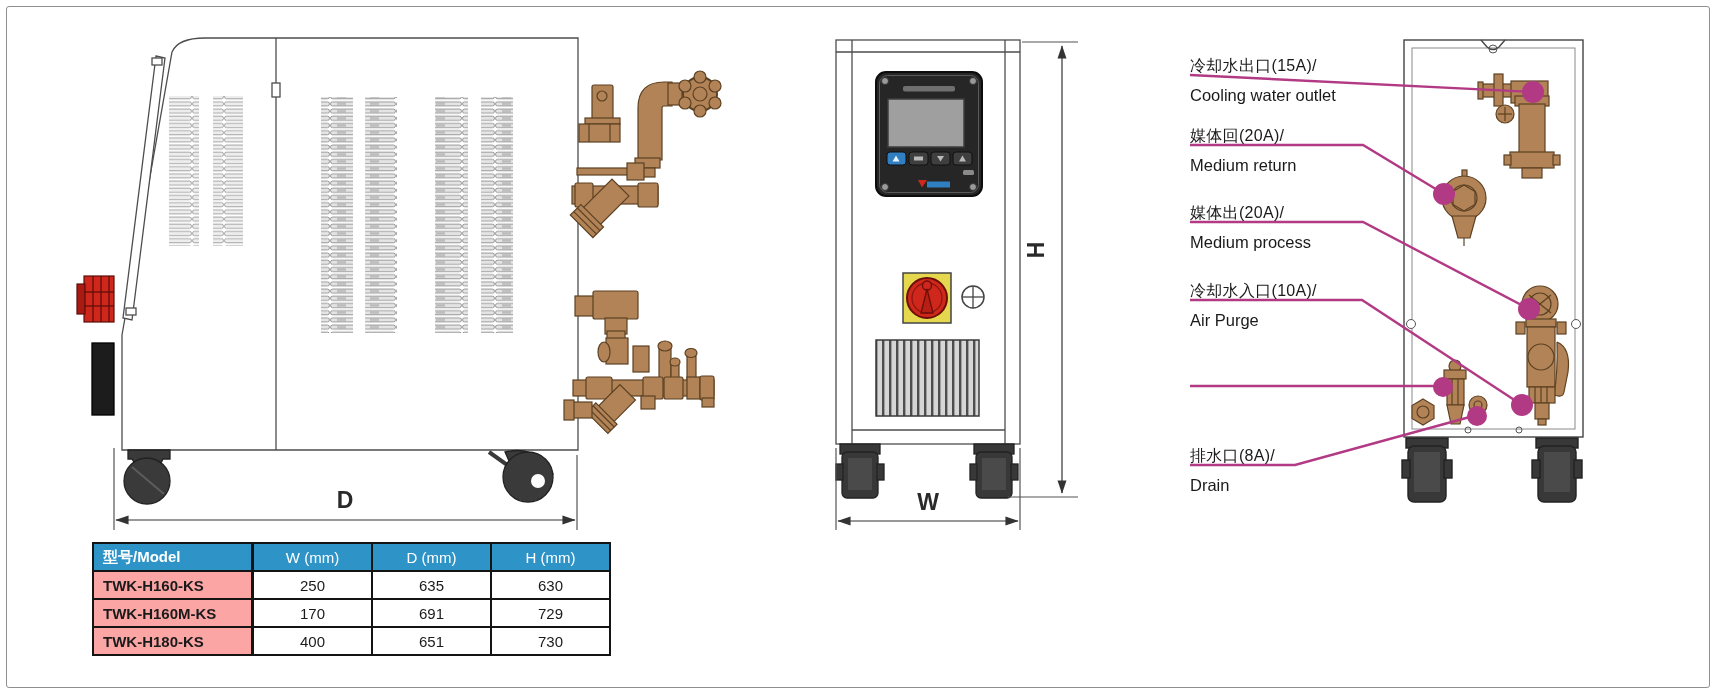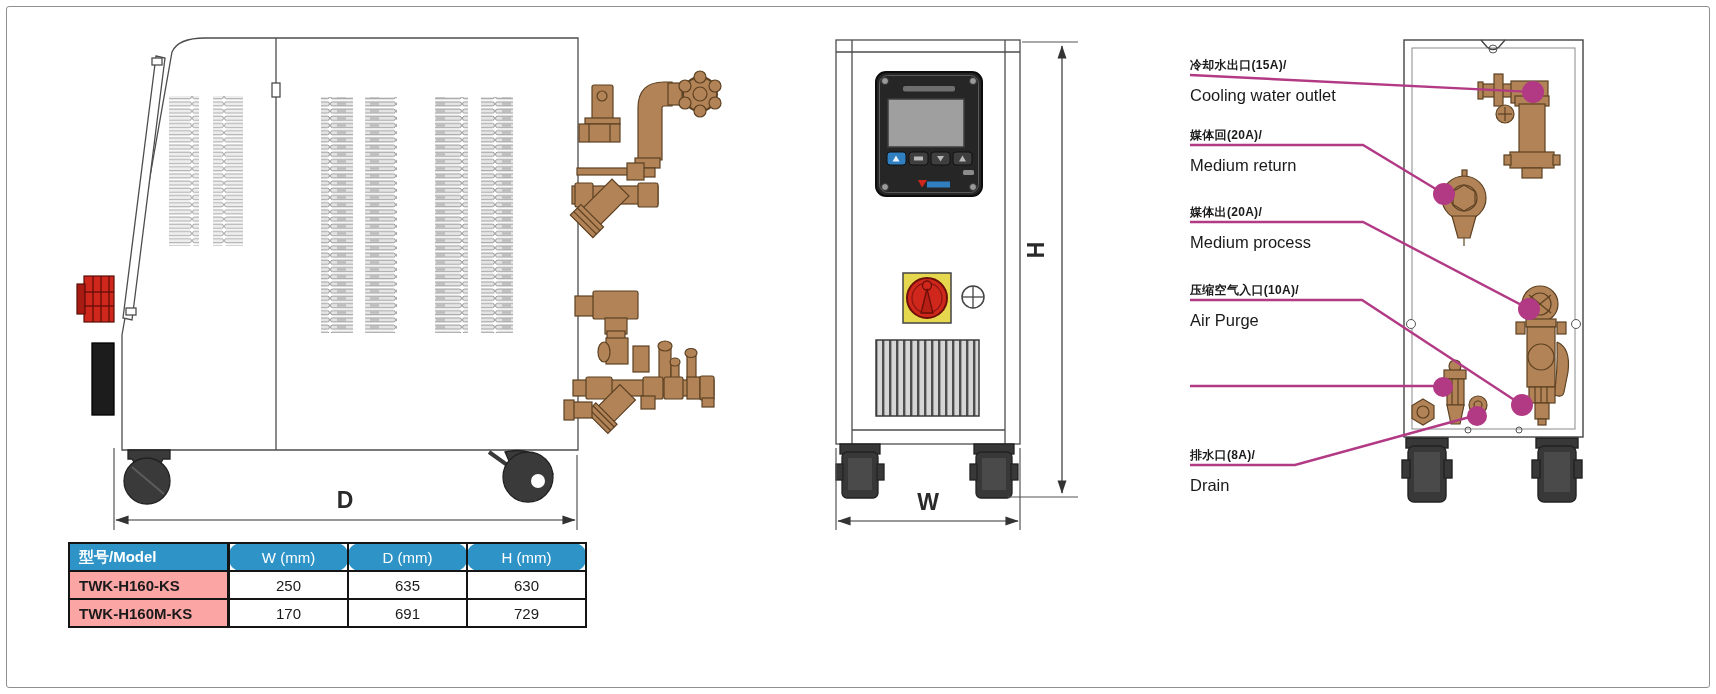--- a/index.html
+++ b/index.html
@@ -3,31 +3,31 @@
 <meta charset="utf-8">
 <style>
   html,body{margin:0;padding:0;background:#ffffff;}
   #stage{position:relative;width:1716px;height:694px;background:#ffffff;overflow:hidden;
          font-family:"Liberation Sans", sans-serif;color:#1a1a1a;}
   #frame{position:absolute;left:6px;top:6px;right:6px;bottom:6px;border:1.5px solid #8f8f8f;border-radius:3px;pointer-events:none;}
   #art{position:absolute;left:0;top:0;width:1716px;height:694px;}
 
   
   .plabel{position:absolute;left:1190px;width:225px;line-height:23px;}
-  .plabel .zh{font-weight:700;font-size:12px;letter-spacing:0.3px;}
+  .plabel .zh{font-weight:400;font-size:16px;letter-spacing:0.3px;}
   .plabel .en{font-weight:400;font-size:16.5px;margin-top:7px;}
 
   
-  #dim-table{position:absolute;left:68px;top:542px;border-collapse:collapse;
+  #dim-table{position:absolute;left:92px;top:542px;border-collapse:collapse;
              border:2.5px solid #141414;font-size:15px;}
   #dim-table th,#dim-table td{border:2px solid #141414;height:26px;padding:0 6px;}
   #dim-table th{background:#2e94c8;color:#ffffff;font-weight:700;}
   #dim-table th.model-h{text-align:left;padding-left:9px;width:142px;border-right-width:3px;}
   #dim-table td.model{background:#fca5a5;text-align:left;padding-left:9px;font-weight:600;border-right-width:3px;}
-  #dim-table .num{width:105px;text-align:center;font-weight:500;border-radius:12px;}
+  #dim-table .num{width:105px;text-align:center;font-weight:500;}
 </style>
 </head>
 <body>
 
 <div id="stage">
   <div id="frame"></div>
 
   <svg id="art" viewBox="0 0 1716 694" xmlns="http://www.w3.org/2000/svg">
     <defs>
       <marker id="arw" viewBox="0 0 10 8" markerWidth="11" markerHeight="9" refX="9.5" refY="4" orient="auto-start-reverse">
@@ -346,21 +346,21 @@
   </div>
   <div class="plabel" style="top:124px">
     <div class="zh">媒体回(20A)/</div>
     <div class="en">Medium return</div>
   </div>
   <div class="plabel" style="top:201px">
     <div class="zh">媒体出(20A)/</div>
     <div class="en">Medium process</div>
   </div>
   <div class="plabel" style="top:279px">
-    <div class="zh">压缩空气入口(10A)/</div>
+    <div class="zh">冷却水入口(10A)/</div>
     <div class="en">Air Purge</div>
   </div>
   <div class="plabel" style="top:444px">
     <div class="zh">排水口(8A)/</div>
     <div class="en">Drain</div>
   </div>
 
   <table id="dim-table">
     <thead>
       <tr>
@@ -376,15 +376,21 @@
         <td class="num">250</td>
         <td class="num">635</td>
         <td class="num">630</td>
       </tr>
       <tr>
         <td class="model">TWK-H160M-KS</td>
         <td class="num">170</td>
         <td class="num">691</td>
         <td class="num">729</td>
       </tr>
+      <tr>
+        <td class="model">TWK-H180-KS</td>
+        <td class="num">400</td>
+        <td class="num">651</td>
+        <td class="num">730</td>
+      </tr>
     </tbody>
   </table>
 </div>
 
 </body></html>

